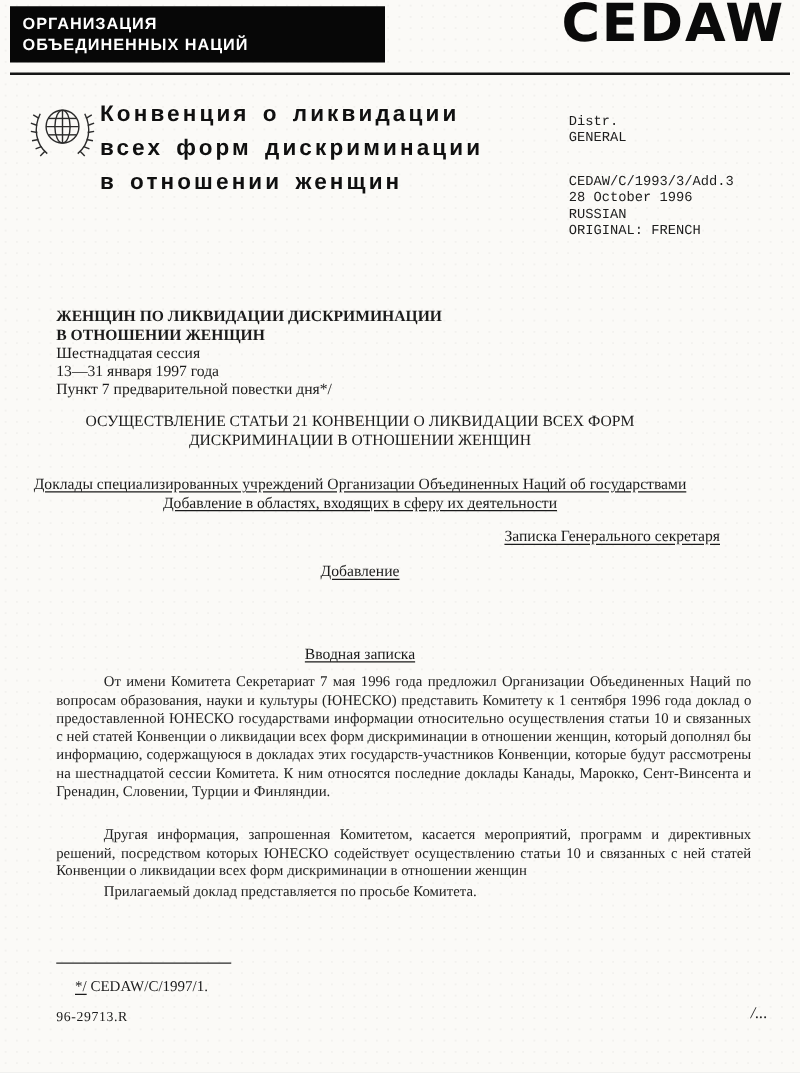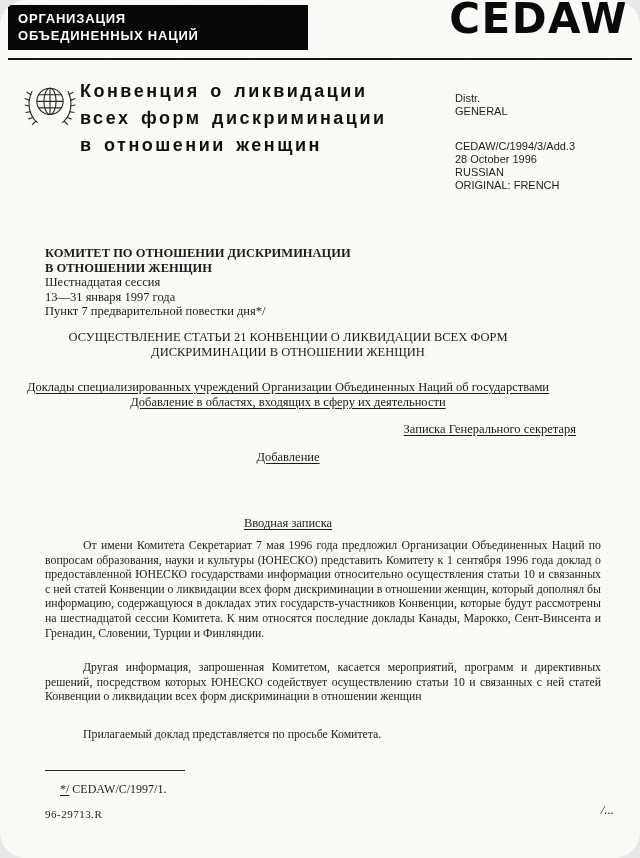--- a/index.html
+++ b/index.html
@@ -7,21 +7,20 @@
     position: relative;
     width: 640px;
     height: 858px;
     margin: 0 auto;
     background: #fbfaf7;
     background-image: radial-gradient(rgba(0,0,0,0.035) 1px, transparent 1px);
     background-size: 9px 9px;
     overflow: hidden;
     color: #1b1b1b;
     font-family: "Liberation Serif", serif;
-    border-radius: 26px;
   }
   .abs { position: absolute; }
 
   
   .org-box {
     left: 8px; top: 5px; width: 300px; height: 45px;
     background: #070707; color: #ffffff;
     font-family: "Liberation Sans", sans-serif;
     font-weight: bold; font-size: 13px; line-height: 17px;
     letter-spacing: 0.8px;
@@ -39,21 +38,21 @@
   .emblem { left: 20px; top: 76px; width: 60px; height: 60px; }
   .conv-title {
     left: 80px; top: 78px;
     font-family: "Liberation Sans", sans-serif;
     font-weight: bold; font-size: 18px; line-height: 27px;
     letter-spacing: 2.5px; word-spacing: 3px;
     color: #101010;
   }
   .meta {
     left: 455px; top: 92px;
-    font-family: Liberation Sans, sans-serif;
+    font-family: Liberation Mono, monospace;
     font-size: 11px; line-height: 13px;
     color: #1d1d1d;
   }
   .meta .gap { height: 22px; }
 
   
   .session {
     left: 45px; top: 246px;
     font-size: 12.5px; line-height: 14.5px;
   }
@@ -71,21 +70,21 @@
 
   
   .para {
     left: 45px; width: 556px;
     font-size: 11.8px; line-height: 14.6px;
     text-align: justify; text-indent: 38px;
     color: #222;
   }
   .p1 { top: 538px; }
   .p2 { top: 660px; }
-  .p3 { top: 727px; }
+  .p3 { top: 706px; }
 
   
   .fn-rule { left: 45px; top: 770px; width: 140px; height: 1px; background: #2a2a2a; }
   .footnote { left: 60px; top: 782px; font-size: 12px; }
   .doc-number { left: 45px; top: 808px; font-size: 11px; letter-spacing: 0.5px; }
   .continuation { right: 26px; top: 802px; font-size: 13px; font-style: italic; }
 </style>
 </head>
 <body>
 
@@ -128,28 +127,28 @@
   <div class="abs conv-title">
     <div>Конвенция о ликвидации</div>
     <div>всех форм дискриминации</div>
     <div>в отношении женщин</div>
   </div>
 
   <div class="abs meta">
     <div>Distr.</div>
     <div>GENERAL</div>
     <div class="gap"></div>
-    <div>CEDAW/C/1994/3/Add.3</div>
+    <div>CEDAW/C/1993/3/Add.3</div>
     <div>28 October 1996</div>
     <div>RUSSIAN</div>
     <div>ORIGINAL: FRENCH</div>
   </div>
 
   <div class="abs session">
-    <div class="b">КОМИТЕТ ПО ОТНОШЕНИИ ДИСКРИМИНАЦИИ</div>
+    <div class="b">ЖЕНЩИН ПО ЛИКВИДАЦИИ ДИСКРИМИНАЦИИ</div>
     <div class="b">В ОТНОШЕНИИ ЖЕНЩИН</div>
     <div>Шестнадцатая сессия</div>
     <div>13—31 января 1997 года</div>
     <div>Пункт 7 предварительной повестки дня*/</div>
   </div>
 
   <div class="abs center-line h-impl">
     <div>ОСУЩЕСТВЛЕНИЕ СТАТЬИ 21 КОНВЕНЦИИ О ЛИКВИДАЦИИ ВСЕХ ФОРМ</div>
     <div>ДИСКРИМИНАЦИИ В ОТНОШЕНИИ ЖЕНЩИН</div>
   </div>

